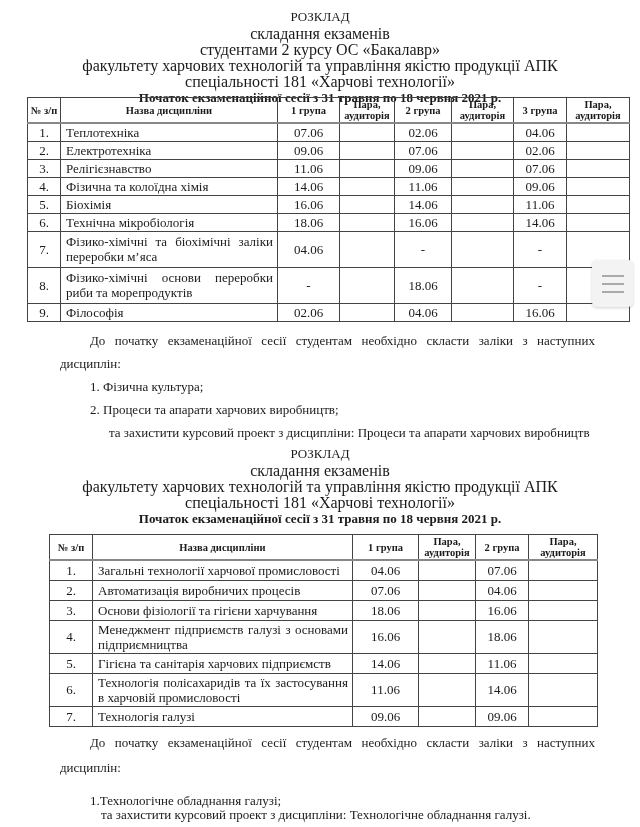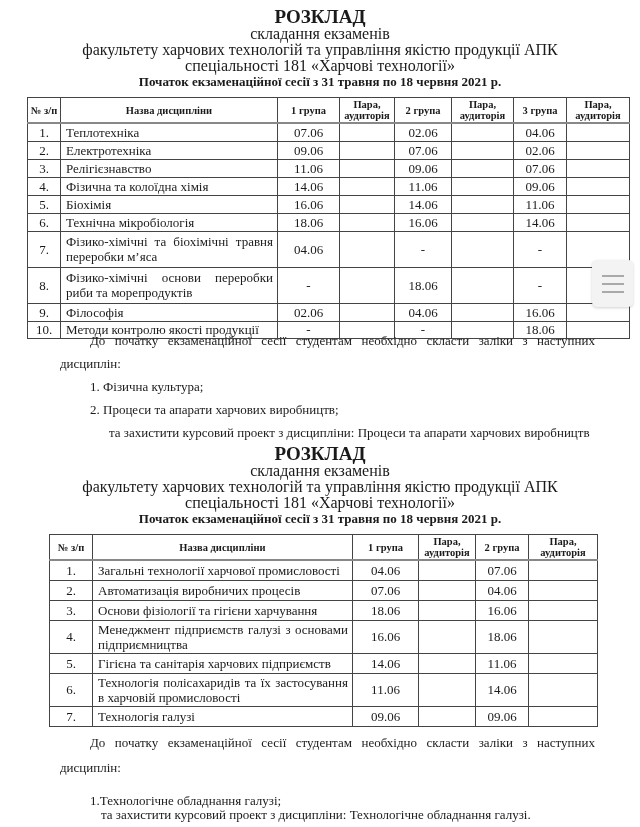--- a/index.html
+++ b/index.html
@@ -1,20 +1,20 @@
 <!DOCTYPE html>
 <html><head>
 <meta charset="utf-8">
 <style>
   html, body { margin: 0; padding: 0; background: #ffffff; }
   body { width: 640px; height: 827px; position: relative; overflow: hidden;
          font-family: "Liberation Serif", "DejaVu Serif", serif; color: #1a1a1a; }
   .page { position: absolute; left: 0; top: 0; width: 640px; }
   .center { text-align: center; }
-  .title { font-size: 19px; line-height: 16px; font-weight: bold; }
+  .title { font-size: 13px; line-height: 16px; }
   .sub { font-size: 16px; line-height: 15px; }
   .bold { font-weight: bold; font-size: 13px; line-height: 15px; }
   table { border-collapse: collapse; position: absolute; table-layout: fixed; }
   td, th { border: 1px solid #444; padding: 0 4px; font-size: 13px; line-height: 15px; }
   th { font-weight: bold; font-size: 10.5px; line-height: 11px; text-align: center; padding: 1px 2px; margin-top: 29px; }
   td.num { text-align: center; padding: 0; }
   td.date { text-align: center; }
   td.name { text-align: justify; text-align-last: left; padding-left: 5px; }
   thead tr { border-bottom: 2px solid #888; }
   .para { position: absolute; font-size: 13px; line-height: 15px; }
@@ -24,20 +24,21 @@
   .menu-btn span { display: block; width: 22px; height: 2px; background: #aaa; }
 </style>
 </head>
 <body>
 
 <div class="page">
 
   <div style="position:absolute;left:0;top:9px;width:640px;">
     <div class="center title">РОЗКЛАД</div>
     <div class="center sub" style="margin-top:1px;">складання екзаменів</div>
+    <div class="center sub" style="margin-top:1px;">студентами 2 курсу ОС «Бакалавр»</div>
     <div class="center sub" style="margin-top:1px;">факультету харчових технологій та управління якістю продукції АПК</div>
     <div class="center sub" style="margin-top:1px;">спеціальності 181 «Харчові технології»</div>
     <div class="center bold" style="margin-top:1px;">Початок екзаменаційної сесії з 31 травня по 18 червня 2021 р.</div>
   </div>
 
   <table style="left:27px;top:97px;width:602px;">
     <colgroup>
       <col style="width:33px">
         <col style="width:217px">
         <col style="width:62px">
@@ -115,21 +116,21 @@
           <td class="name">Технічна мікробіологія</td>
           <td class="date">18.06</td>
           <td class="date"></td>
           <td class="date">16.06</td>
           <td class="date"></td>
           <td class="date">14.06</td>
           <td class="date"></td>
         </tr>
         <tr style="height: 36px;">
           <td class="num">7.</td>
-          <td class="name">Фізико-хімічні та біохімічні травня переробки м’яса</td>
+          <td class="name">Фізико-хімічні та біохімічні заліки переробки м’яса</td>
           <td class="date">04.06</td>
           <td class="date"></td>
           <td class="date">-</td>
           <td class="date"></td>
           <td class="date">-</td>
           <td class="date"></td>
         </tr>
         <tr style="height: 36px;">
           <td class="num">8.</td>
           <td class="name">Фізико-хімічні основи переробки риби та морепродуктів</td>
@@ -141,30 +142,20 @@
           <td class="date"></td>
         </tr>
         <tr style="height: 18px;">
           <td class="num">9.</td>
           <td class="name">Філософія</td>
           <td class="date">02.06</td>
           <td class="date"></td>
           <td class="date">04.06</td>
           <td class="date"></td>
           <td class="date">16.06</td>
-          <td class="date"></td>
-        </tr>
-        <tr style="height: 17px;">
-          <td class="num">10.</td>
-          <td class="name">Методи контролю якості продукції</td>
-          <td class="date">-</td>
-          <td class="date"></td>
-          <td class="date">-</td>
-          <td class="date"></td>
-          <td class="date">18.06</td>
           <td class="date"></td>
         </tr>
       </tbody>
   </table>
 
   <div class="para" style="left:90px;top:333px;width:505px;text-align:justify;text-align-last:justify;">До початку екзаменаційної сесії студентам необхідно скласти заліки з наступних</div>
   <div class="para" style="left:60px;top:356px;">дисциплін:</div>
   <div class="para" style="left:90px;top:379px;">1. Фізична культура;</div>
   <div class="para" style="left:90px;top:402px;">2. Процеси та апарати харчових виробництв;</div>
   <div class="para" style="left:109px;top:425px;">та захистити курсовий проект з дисципліни: Процеси та апарати харчових виробництв</div>

